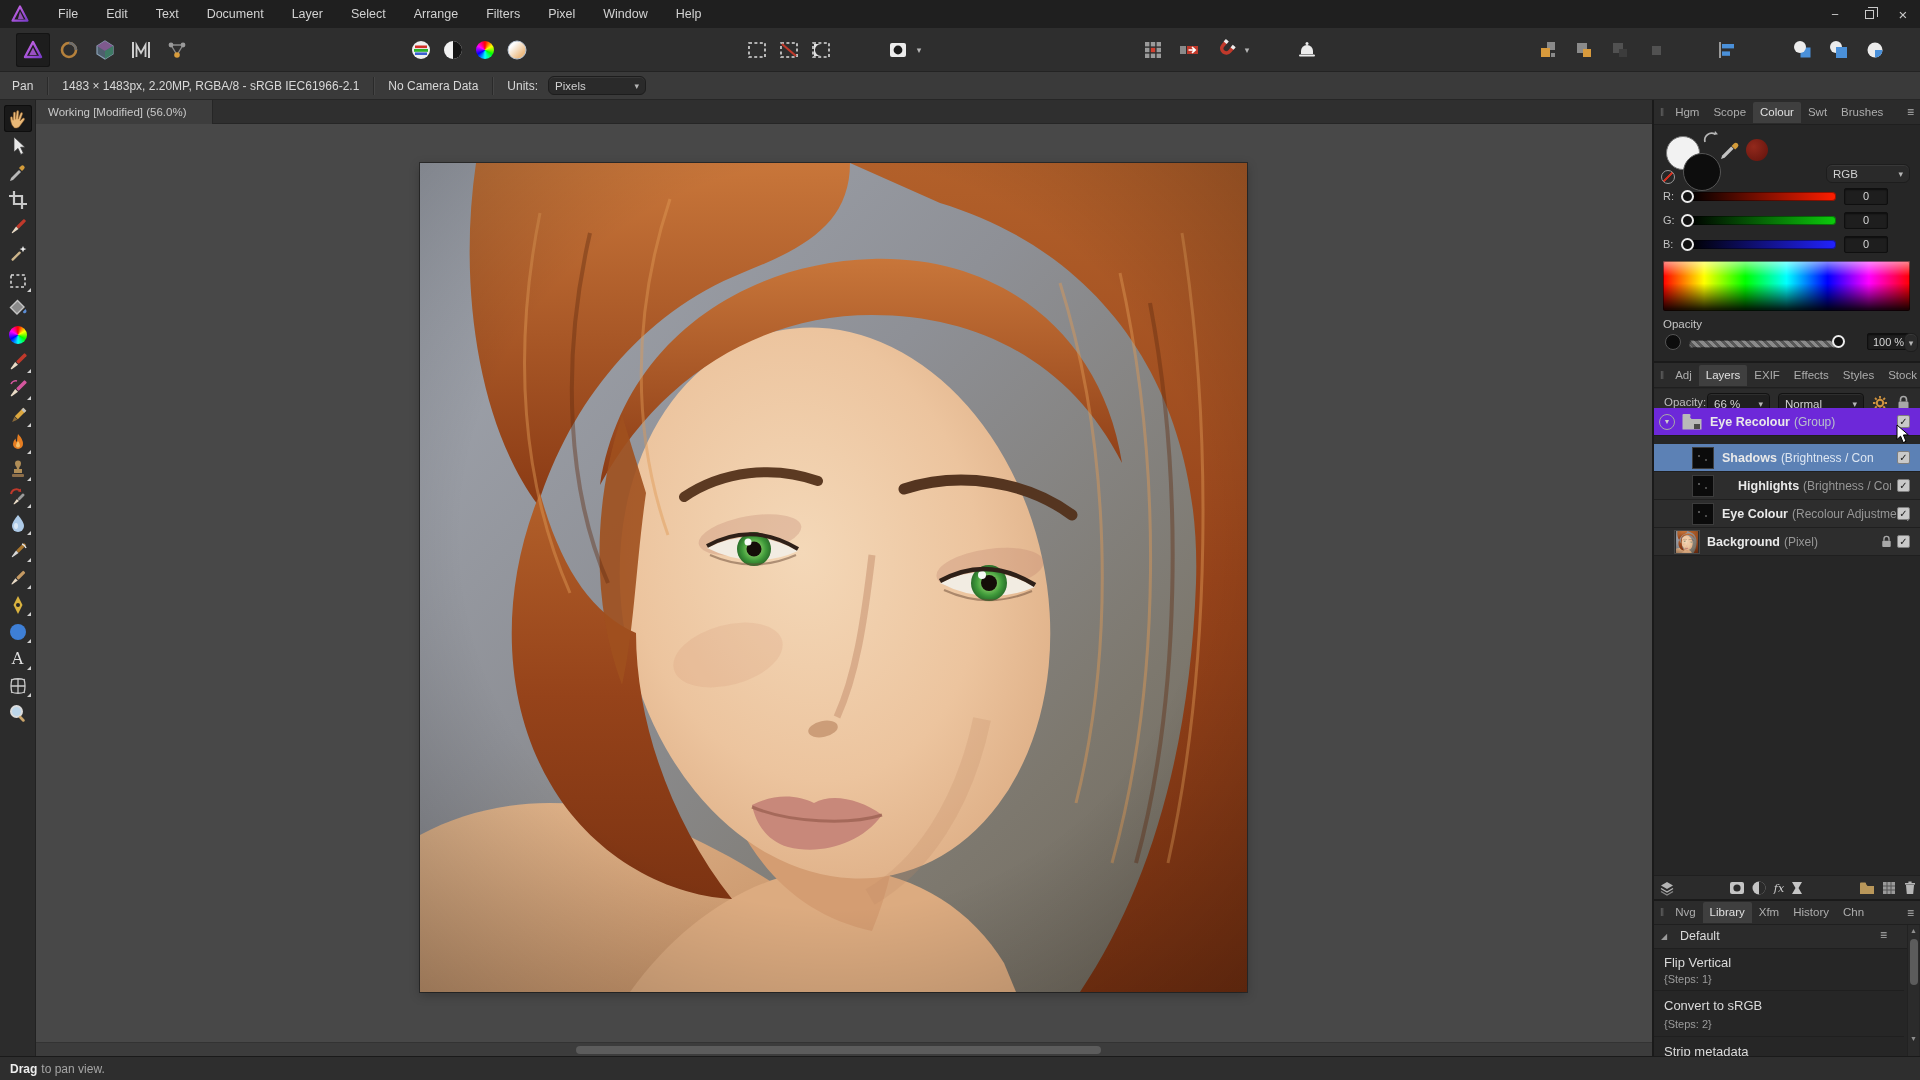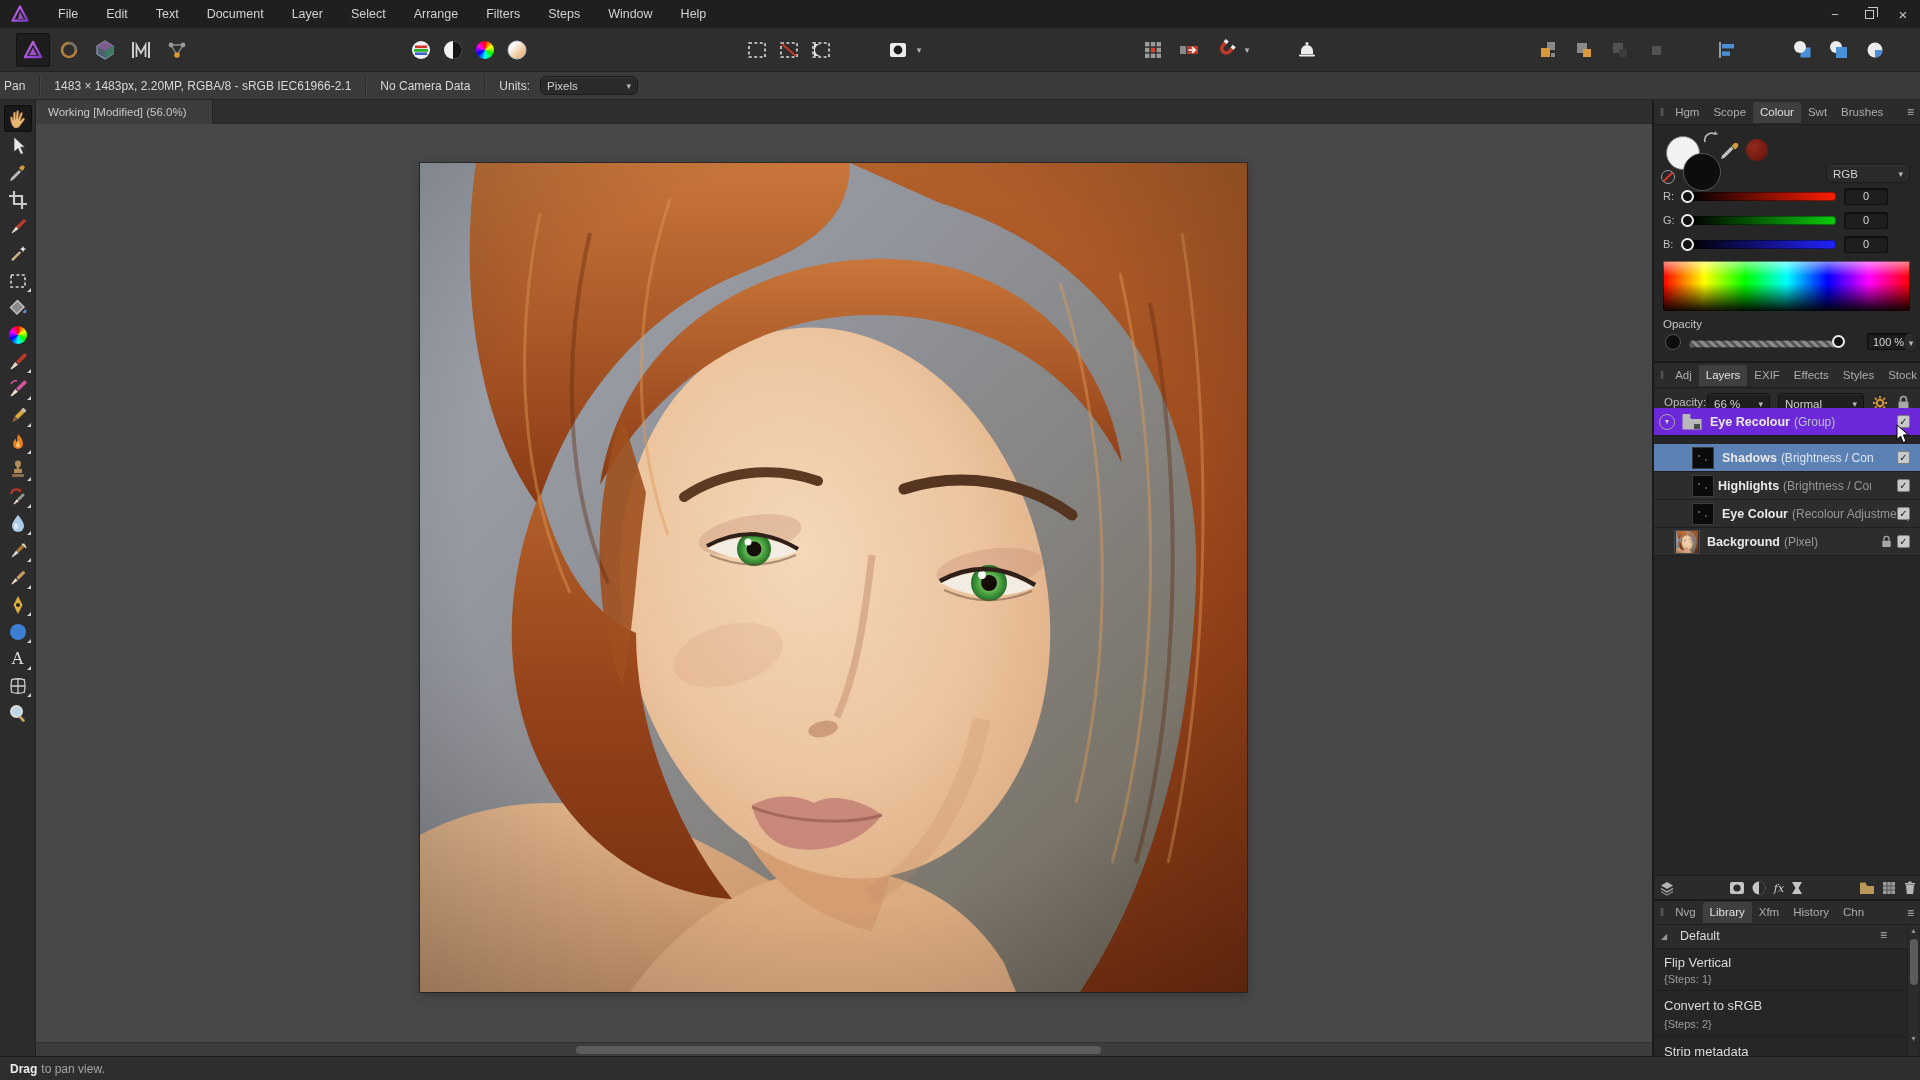--- a/index.html
+++ b/index.html
@@ -251,21 +251,21 @@
     </svg>
     <nav class="menu">
       <span>File</span>
       <span>Edit</span>
       <span>Text</span>
       <span>Document</span>
       <span>Layer</span>
       <span>Select</span>
       <span>Arrange</span>
       <span>Filters</span>
-      <span>Steps</span>
+      <span>Pixel</span>
       <span>Window</span>
       <span>Help</span>
     </nav>
     <div class="wincontrols">
       <div class="winbtn">
           <span>−</span>
         </div>
       <div class="winbtn">
           <span class="restore-glyph"></span>
         </div>
@@ -457,21 +457,21 @@
     </div>
     <div class="pbtn" style="left:1858px">
       <svg viewBox="0 0 24 24">
         <circle cx="12" cy="12" r="7.5" fill="#ececec"></circle>
         <path d="M12 12 L12 19.5 A7.5 7.5 0 0 0 19.5 12 Z" fill="#4a90d9"></path>
         </svg>
     </div>
   </div>
 
   <div class="contextbar">
-    <span class="ctx-item" style="margin-left:2px">Pan</span>
+    <span class="ctx-item" style="margin-left:10px">Pan</span>
     <span class="ctx-sep"></span>
     <span class="ctx-item">1483 × 1483px, 2.20MP, RGBA/8 - sRGB IEC61966-2.1</span>
     <span class="ctx-sep"></span>
     <span class="ctx-item">No Camera Data</span>
     <span class="ctx-sep"></span>
     <span class="ctx-item">Units:</span>
     <div class="dropdown" style="width:98px;margin-left:8px">
       <span>Pixels</span>
       <span class="caret">▾</span>
     </div>
@@ -759,21 +759,21 @@
 
       <div class="lrow" style="top:81px;background:#5c81b5">
         <span class="thumbdark" style="margin-left:38px"></span>
         <span class="lname" style="margin-left:8px">Shadows</span>
         <span class="ltype" style="color:#dde6f2;max-width:92px">(Brightness / Contrast...</span>
         <span class="cb" style="position:absolute;left:243px"><span>✓</span></span>
       </div>
 
       <div class="lrow" style="top:109px">
         <span class="thumbdark" style="margin-left:38px"></span>
-        <span class="lname" style="margin-left:4px">Highlights</span>
+        <span class="lname" style="margin-left:24px">Highlights</span>
         <span class="ltype" style="max-width:88px">(Brightness / Contrast...</span>
         <span class="cb" style="position:absolute;left:243px"><span>✓</span></span>
       </div>
 
       <div class="lrow" style="top:137px">
         <span class="thumbdark" style="margin-left:38px"></span>
         <span class="lname" style="margin-left:8px">Eye Colour</span>
         <span class="ltype">(Recolour Adjustment)</span>
         <span class="cb" style="position:absolute;left:243px"><span>✓</span></span>
       </div>

